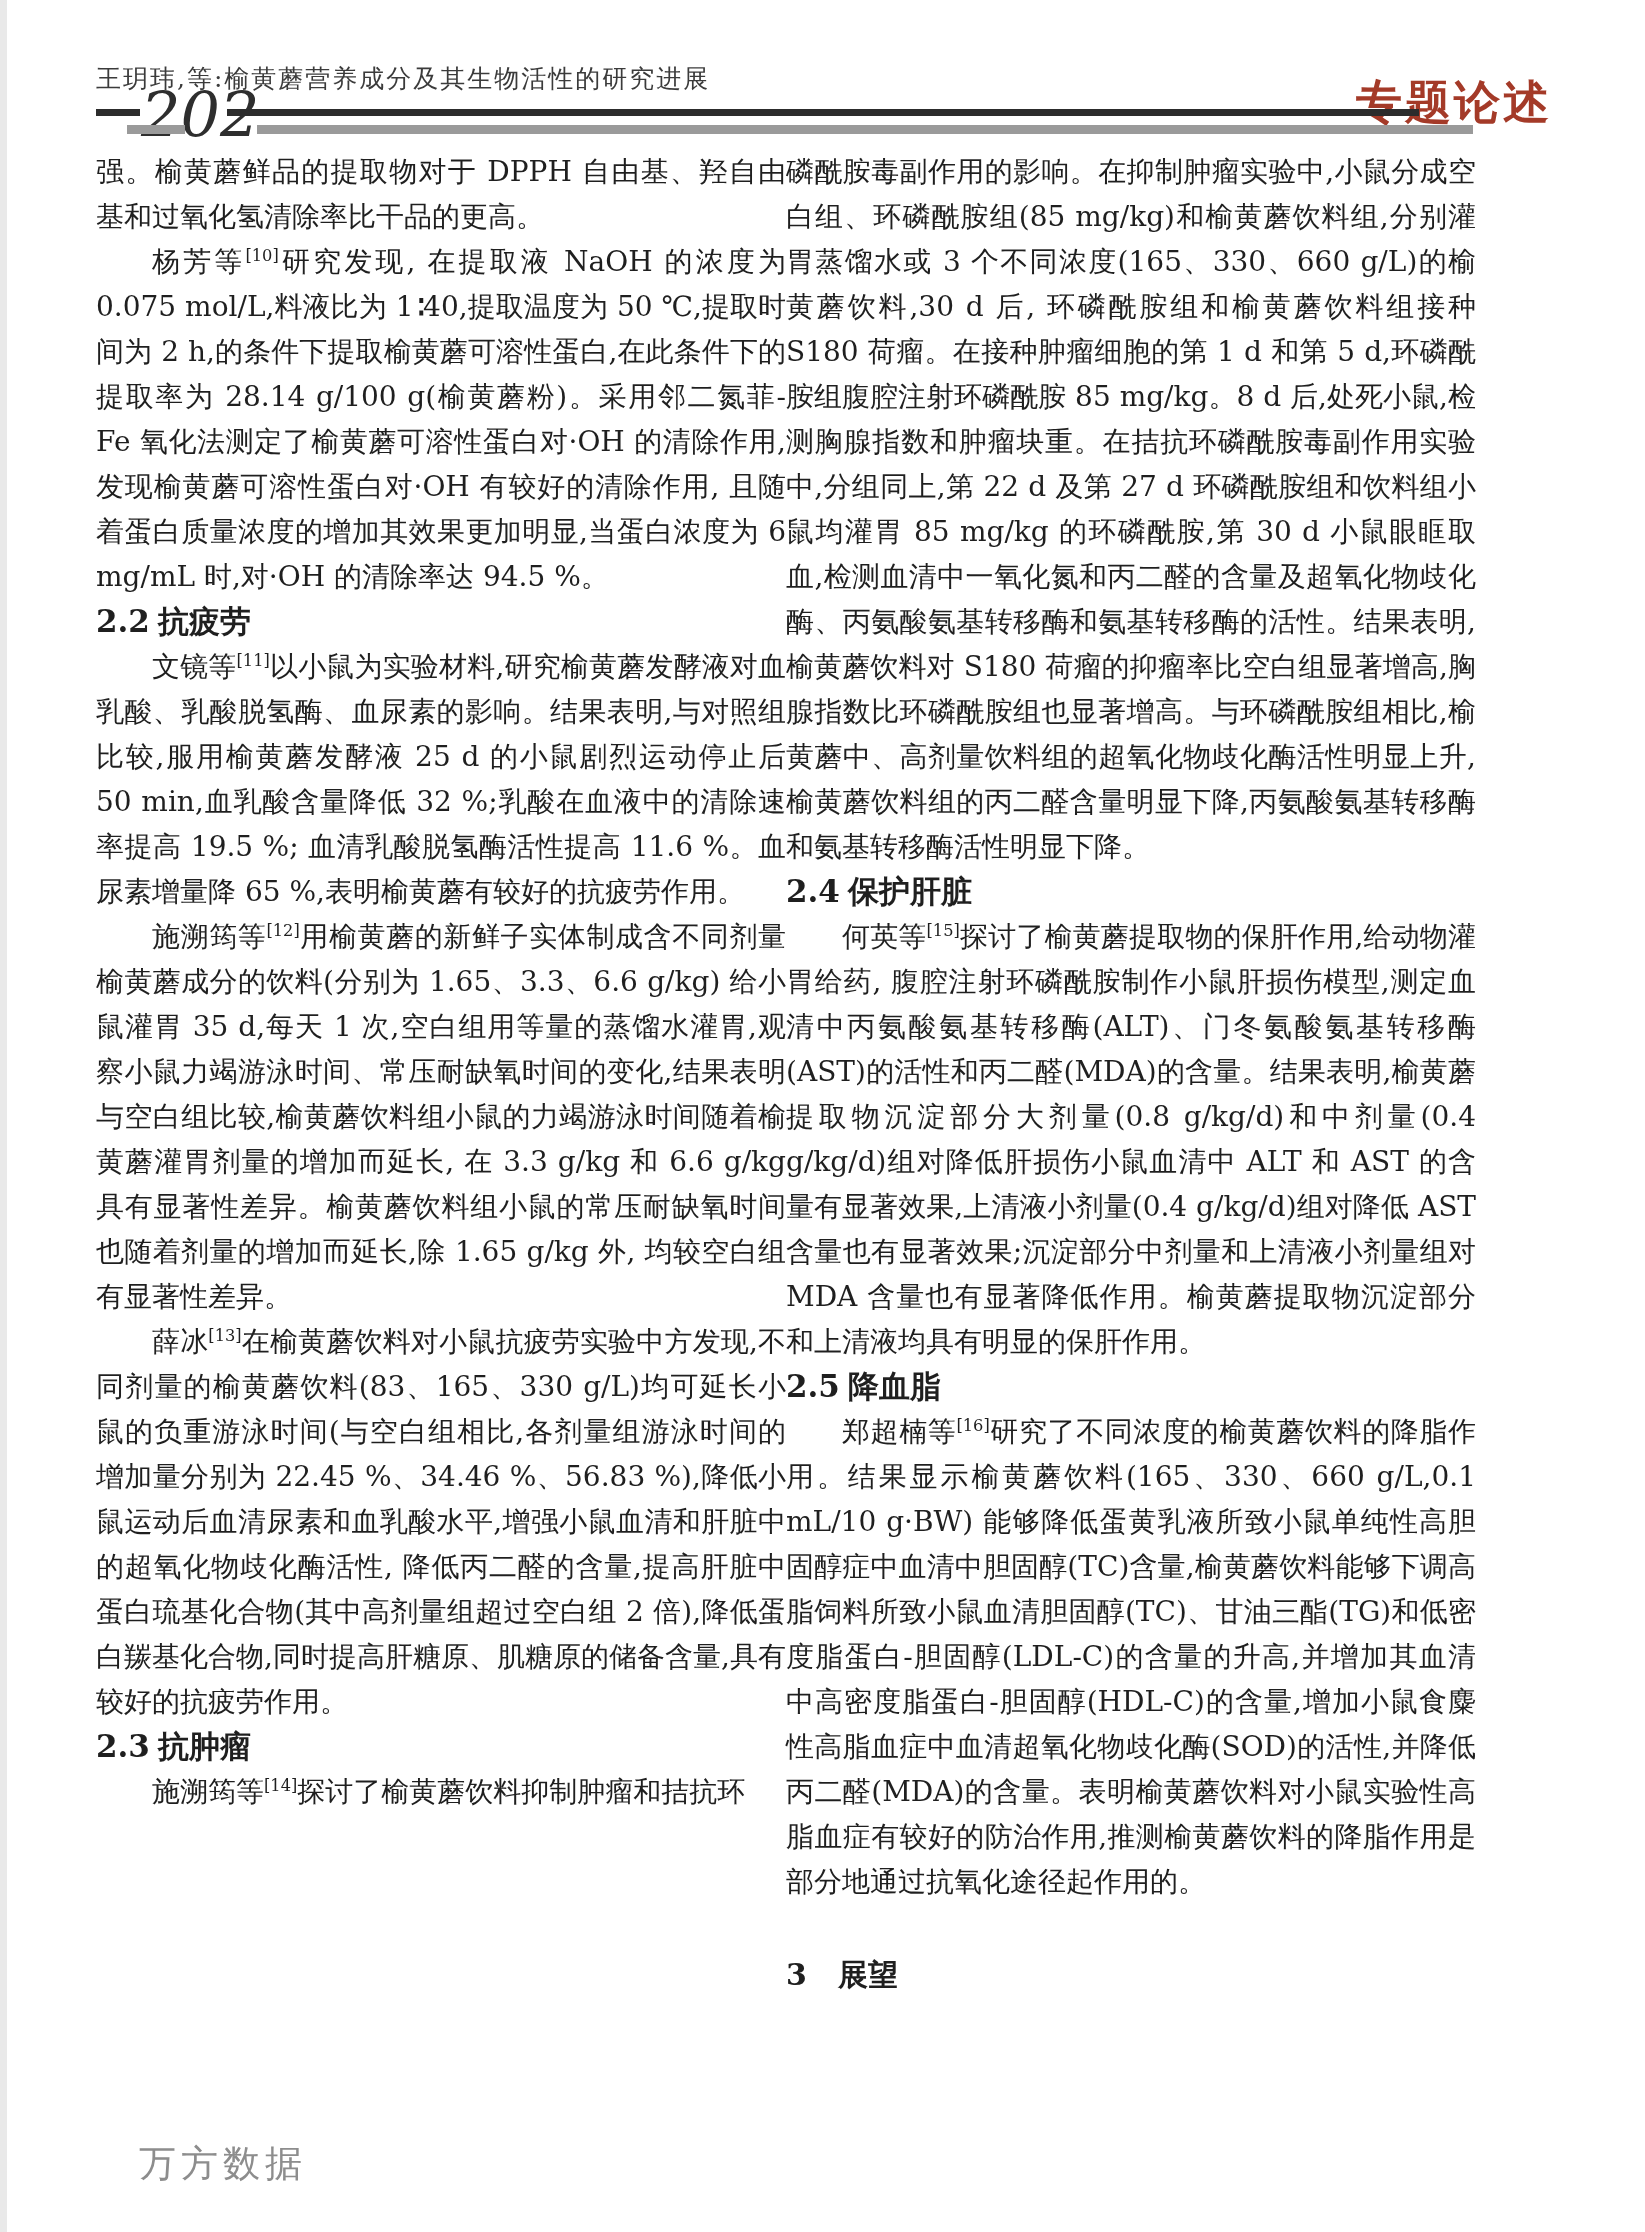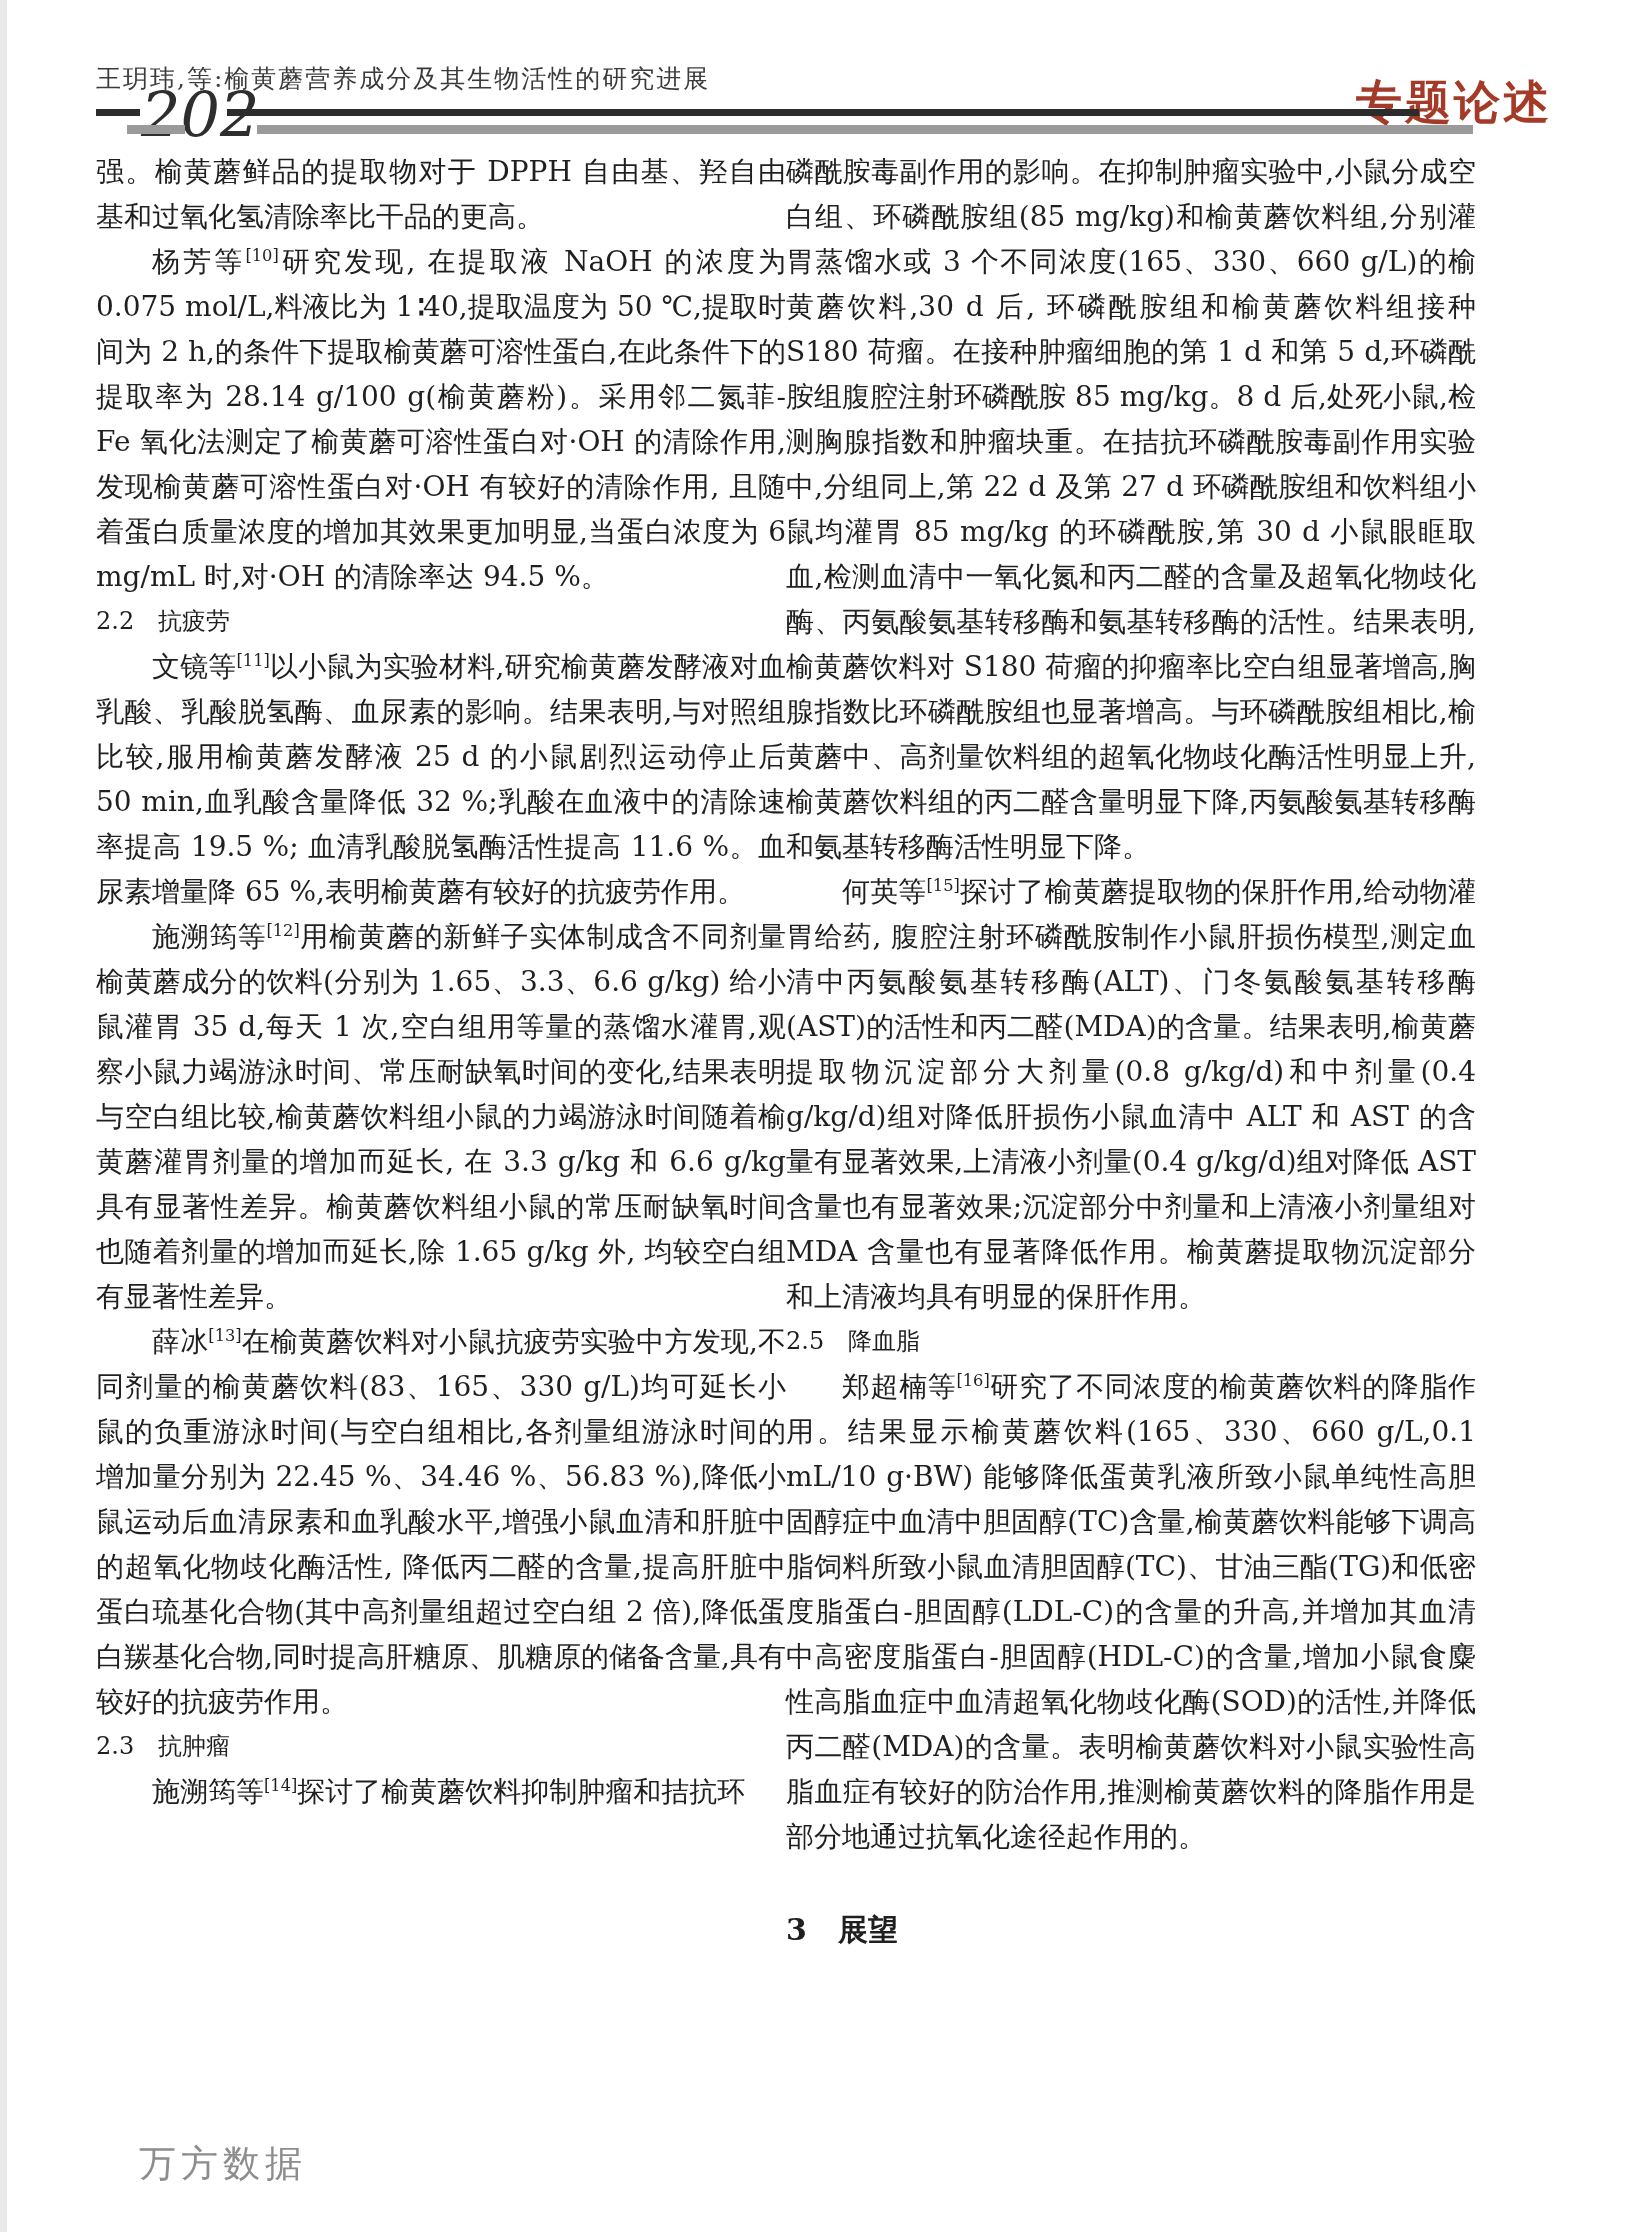--- a/index.html
+++ b/index.html
@@ -39,21 +39,21 @@
   .rule-long-gray {left:257px;top:125px;width:1216px;height:9px;background:#9a9a9a;}
   
   .columns{
     position:absolute;left:96px;top:149px;width:1455px;
     display:flex;
   }
   .col{width:690px;font-size:28px;line-height:45px;text-align:justify;}
   .para{margin:0;}
   .para.indent{text-indent:56px;}
   .para sup{font-size:0.58em;line-height:0;vertical-align:super;}
-  .sec-heading{margin:0;font-size:24px;line-height:45px;}
+  .sec-heading{margin:0;font-size:31px;line-height:45px;font-weight:bold;}
   .sec-num{display:inline-block;min-width:62px;}
   .sec-heading.level1{font-weight:bold;font-size:30px;margin-top:48px;margin-bottom:8px;}
   .sec-heading.level1 .sec-num{min-width:52px;}
   
   .watermark{
     position:absolute;left:139px;top:2139px;
     font-size:37px;color:#8d8d8d;letter-spacing:5px;
   }
 </style>
 </head>
@@ -78,20 +78,21 @@
         <p class="para indent"><span>杨芳等</span><sup>[10]</sup><span>研究发现, 在提取液 NaOH 的浓度为 0.075 mol/L,料液比为 1∶40,提取温度为 50 ℃,提取时间为 2 h,的条件下提取榆黄蘑可溶性蛋白,在此条件下的提取率为 28.14 g/100 g(榆黄蘑粉)。采用邻二氮菲-Fe 氧化法测定了榆黄蘑可溶性蛋白对·OH 的清除作用,发现榆黄蘑可溶性蛋白对·OH 有较好的清除作用, 且随着蛋白质量浓度的增加其效果更加明显,当蛋白浓度为 6 mg/mL 时,对·OH 的清除率达 94.5 %。</span></p>
         <div class="sec-heading"><span class="sec-num">2.2</span><span class="sec-title">抗疲劳</span></div>
         <p class="para indent"><span>文镜等</span><sup>[11]</sup><span>以小鼠为实验材料,研究榆黄蘑发酵液对血乳酸、乳酸脱氢酶、血尿素的影响。结果表明,与对照组比较,服用榆黄蘑发酵液 25 d 的小鼠剧烈运动停止后 50 min,血乳酸含量降低 32 %;乳酸在血液中的清除速率提高 19.5 %; 血清乳酸脱氢酶活性提高 11.6 %。血尿素增量降 65 %,表明榆黄蘑有较好的抗疲劳作用。</span></p>
         <p class="para indent"><span>施溯筠等</span><sup>[12]</sup><span>用榆黄蘑的新鲜子实体制成含不同剂量榆黄蘑成分的饮料(分别为 1.65、3.3、6.6 g/kg) 给小鼠灌胃 35 d,每天 1 次,空白组用等量的蒸馏水灌胃,观察小鼠力竭游泳时间、常压耐缺氧时间的变化,结果表明与空白组比较,榆黄蘑饮料组小鼠的力竭游泳时间随着榆黄蘑灌胃剂量的增加而延长, 在 3.3 g/kg 和 6.6 g/kg 具有显著性差异。榆黄蘑饮料组小鼠的常压耐缺氧时间也随着剂量的增加而延长,除 1.65 g/kg 外, 均较空白组有显著性差异。</span></p>
         <p class="para indent"><span>薛冰</span><sup>[13]</sup><span>在榆黄蘑饮料对小鼠抗疲劳实验中方发现,不同剂量的榆黄蘑饮料(83、165、330 g/L)均可延长小鼠的负重游泳时间(与空白组相比,各剂量组游泳时间的增加量分别为 22.45 %、34.46 %、56.83 %),降低小鼠运动后血清尿素和血乳酸水平,增强小鼠血清和肝脏中的超氧化物歧化酶活性, 降低丙二醛的含量,提高肝脏中蛋白琉基化合物(其中高剂量组超过空白组 2 倍),降低蛋白羰基化合物,同时提高肝糖原、肌糖原的储备含量,具有较好的抗疲劳作用。</span></p>
         <div class="sec-heading"><span class="sec-num">2.3</span><span class="sec-title">抗肿瘤</span></div>
         <p class="para indent"><span>施溯筠等</span><sup>[14]</sup><span>探讨了榆黄蘑饮料抑制肿瘤和拮抗环</span></p>
       </div>
     <div class="col" id="col-right">
         <p class="para"><span>磷酰胺毒副作用的影响。在抑制肿瘤实验中,小鼠分成空白组、环磷酰胺组(85 mg/kg)和榆黄蘑饮料组,分别灌胃蒸馏水或 3 个不同浓度(165、330、660 g/L)的榆黄蘑饮料,30 d 后, 环磷酰胺组和榆黄蘑饮料组接种 S180 荷瘤。在接种肿瘤细胞的第 1 d 和第 5 d,环磷酰胺组腹腔注射环磷酰胺 85 mg/kg。8 d 后,处死小鼠,检测胸腺指数和肿瘤块重。在拮抗环磷酰胺毒副作用实验中,分组同上,第 22 d 及第 27 d 环磷酰胺组和饮料组小鼠均灌胃 85 mg/kg 的环磷酰胺,第 30 d 小鼠眼眶取血,检测血清中一氧化氮和丙二醛的含量及超氧化物歧化酶、丙氨酸氨基转移酶和氨基转移酶的活性。结果表明,榆黄蘑饮料对 S180 荷瘤的抑瘤率比空白组显著增高,胸腺指数比环磷酰胺组也显著增高。与环磷酰胺组相比,榆黄蘑中、高剂量饮料组的超氧化物歧化酶活性明显上升,榆黄蘑饮料组的丙二醛含量明显下降,丙氨酸氨基转移酶和氨基转移酶活性明显下降。</span></p>
+        <div class="sec-heading"><span class="sec-num">2.4</span><span class="sec-title">保护肝脏</span></div>
         <p class="para indent"><span>何英等</span><sup>[15]</sup><span>探讨了榆黄蘑提取物的保肝作用,给动物灌胃给药, 腹腔注射环磷酰胺制作小鼠肝损伤模型,测定血清中丙氨酸氨基转移酶(ALT)、门冬氨酸氨基转移酶(AST)的活性和丙二醛(MDA)的含量。结果表明,榆黄蘑提取物沉淀部分大剂量(0.8 g/kg/d)和中剂量(0.4 g/kg/d)组对降低肝损伤小鼠血清中 ALT 和 AST 的含量有显著效果,上清液小剂量(0.4 g/kg/d)组对降低 AST 含量也有显著效果;沉淀部分中剂量和上清液小剂量组对 MDA 含量也有显著降低作用。榆黄蘑提取物沉淀部分和上清液均具有明显的保肝作用。</span></p>
         <div class="sec-heading"><span class="sec-num">2.5</span><span class="sec-title">降血脂</span></div>
         <p class="para indent"><span>郑超楠等</span><sup>[16]</sup><span>研究了不同浓度的榆黄蘑饮料的降脂作用。结果显示榆黄蘑饮料(165、330、660 g/L,0.1 mL/10 g·BW) 能够降低蛋黄乳液所致小鼠单纯性高胆固醇症中血清中胆固醇(TC)含量,榆黄蘑饮料能够下调高脂饲料所致小鼠血清胆固醇(TC)、甘油三酯(TG)和低密度脂蛋白-胆固醇(LDL-C)的含量的升高,并增加其血清中高密度脂蛋白-胆固醇(HDL-C)的含量,增加小鼠食麋性高脂血症中血清超氧化物歧化酶(SOD)的活性,并降低丙二醛(MDA)的含量。表明榆黄蘑饮料对小鼠实验性高脂血症有较好的防治作用,推测榆黄蘑饮料的降脂作用是部分地通过抗氧化途径起作用的。</span></p>
         <div class="sec-heading level1"><span class="sec-num">3</span><span class="sec-title">展望</span></div>
       </div>
   </main>
 
   <div class="watermark">万方数据</div>
 
 </div>

